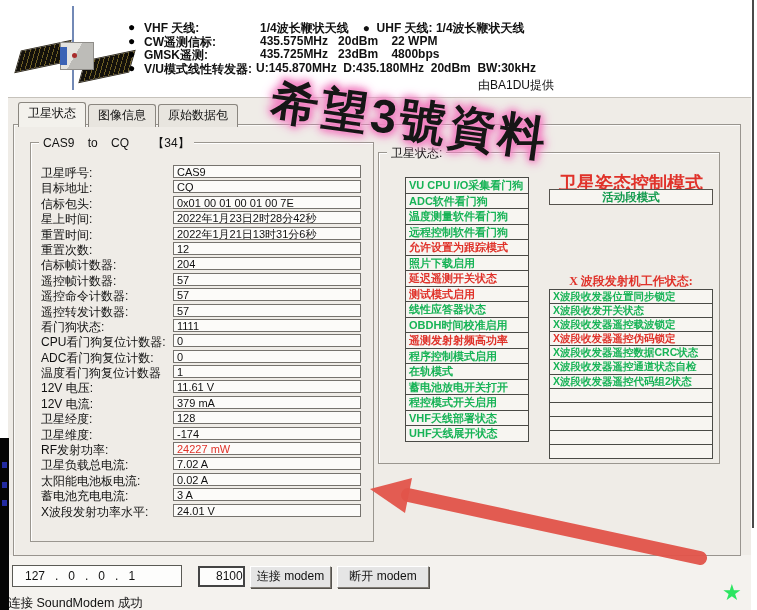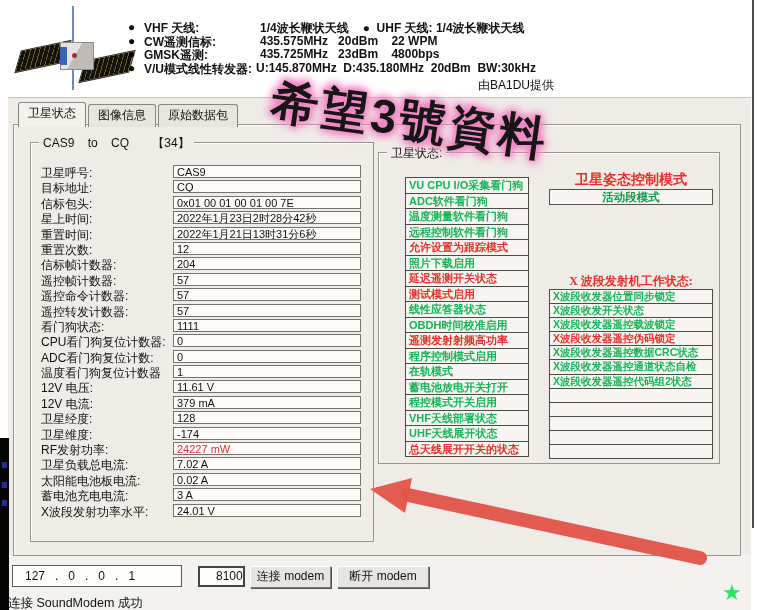--- a/index.html
+++ b/index.html
@@ -57,21 +57,21 @@
   
   .wdlist{position:absolute;left:26px;top:24px;width:124px;}
   .scell{height:16.5px;box-sizing:border-box;border:1px solid #4a4a46;margin-top:-1px;background:#f7f5f1;
          font-size:11px;line-height:14.5px;padding-left:3px;white-space:nowrap;overflow:hidden;font-weight:bold;}
   .scell:first-child{margin-top:0;}
   .scell.green{color:#17b356;}
   .scell.red{color:#e0322a;}
   .scell.empty{color:transparent;}
 
   .att-title{position:absolute;left:162px;top:18px;width:180px;text-align:center;
-             font-size:14px;font-weight:bold;color:#e0322a;}
+             font-size:18px;font-weight:bold;color:#e0322a;}
   .att-box{position:absolute;left:170px;top:36px;width:164px;height:16px;box-sizing:border-box;
            border:1px solid #55524d;background:#f7f5f1;text-align:center;font-size:11.5px;
            line-height:14px;color:#119a4c;font-weight:bold;}
   .xband-title{position:absolute;left:160px;top:120px;width:184px;text-align:center;
                font-size:12px;font-weight:bold;color:#e0322a;font-family:Liberation Serif, serif;}
   .xblist{position:absolute;left:170px;top:136px;width:164px;}
   .xblist .scell{height:15.1px;font-size:10.5px;line-height:13px;}
 
   
   .overlay{position:absolute;left:0;top:0;width:757px;height:610px;pointer-events:none;z-index:7;}
@@ -255,21 +255,20 @@
         <div class="scell red"><span>测试模式启用</span></div>
         <div class="scell green"><span>线性应答器状态</span></div>
         <div class="scell green"><span>OBDH时间校准启用</span></div>
         <div class="scell red"><span>遥测发射射频高功率</span></div>
         <div class="scell green"><span>程序控制模式启用</span></div>
         <div class="scell green"><span>在轨模式</span></div>
         <div class="scell green"><span>蓄电池放电开关打开</span></div>
         <div class="scell green"><span>程控模式开关启用</span></div>
         <div class="scell green"><span>VHF天线部署状态</span></div>
         <div class="scell green"><span>UHF天线展开状态</span></div>
-        <div class="scell red"><span>总天线展开开关的状态</span></div>
       </div>
     <div class="att-title">卫星姿态控制模式</div>
     <div class="att-box">活动段模式</div>
     <div class="xband-title">X 波段发射机工作状态:</div>
     <div class="xblist">
         <div class="scell green"><span>X波段收发器位置同步锁定</span></div>
         <div class="scell green"><span>X波段收发开关状态</span></div>
         <div class="scell green"><span>X波段收发器遥控载波锁定</span></div>
         <div class="scell red"><span>X波段收发器遥控伪码锁定</span></div>
         <div class="scell green"><span>X波段收发器遥控数据CRC状态</span></div>

